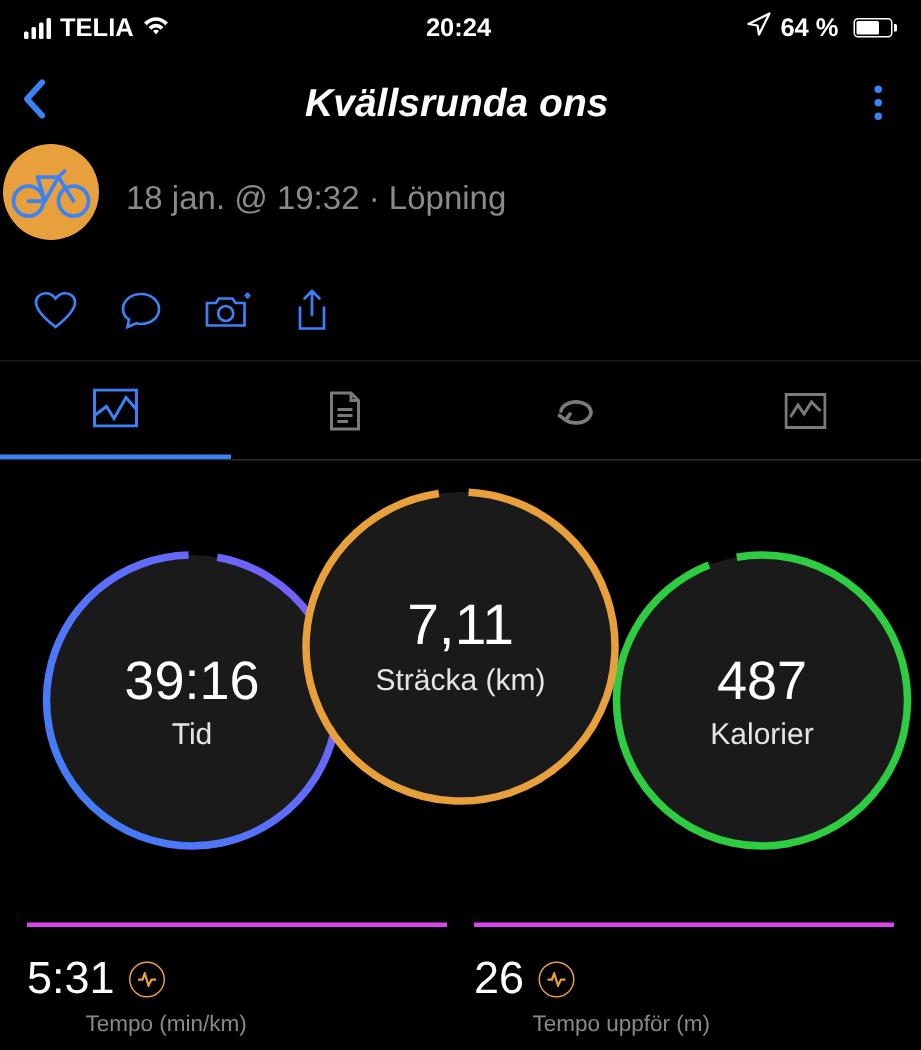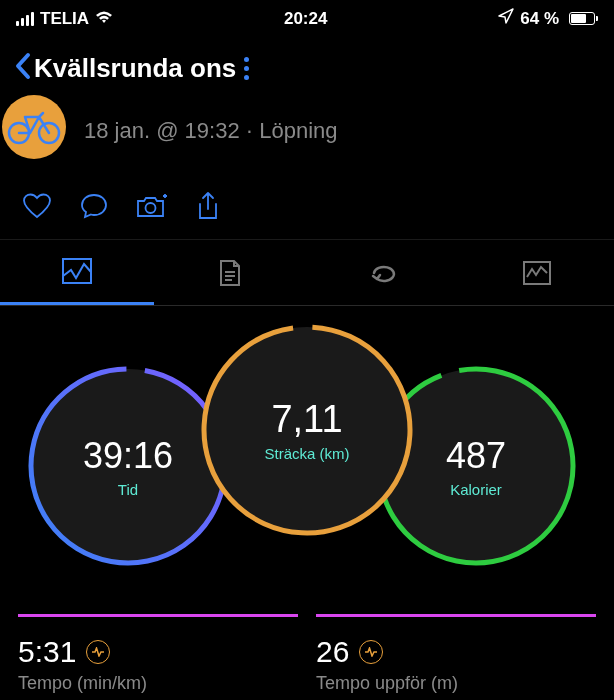--- a/index.html
+++ b/index.html
@@ -27,21 +27,23 @@
 .signal-bars span:nth-child(3){height:11px}
 .signal-bars span:nth-child(4){height:14px}
 .battery { display: inline-flex; align-items: center; }
 .battery-body { width: 26px; height: 13px; border: 1.5px solid #fff; border-radius: 3px; position: relative; margin-left:4px; }
 .battery-fill { position: absolute; left: 1px; top: 1px; bottom: 1px; width: 64%; background: #fff; border-radius: 1px; }
 .battery-tip { width: 2px; height: 5px; background: #fff; border-radius: 0 1px 1px 0; margin-left: 1px; }
 
 .nav-bar {
   display: flex;
   align-items: center;
+  justify-content: space-between;
   padding: 18px 18px 18px 14px;
+  font-style: italic;
 }
 .nav-title { font-size: 26px; font-weight: 700; }
 .back-chevron { color: #3b82f6; }
 .more-dots { display: flex; flex-direction: column; gap: 4px; padding: 4px 8px; }
 .more-dots span { width: 5px; height: 5px; background: #3b82f6; border-radius: 50%; }
 
 .activity-header {
   display: flex;
   align-items: center;
   gap: 18px;
@@ -89,38 +91,38 @@
 .circle {
   position: absolute;
   border-radius: 50%;
   display: flex;
   flex-direction: column;
   align-items: center;
   justify-content: center;
 }
 .circle-content { position: relative; text-align: center; }
 .circle-value { font-size: 36px; font-weight: 400; color: #fff; }
-.circle-label { font-size: 15px; color: #5eead4; margin-top: 4px; }
+.circle-label { font-size: 20px; color: #e5e5e5; margin-top: 4px; }
 .circle.center .circle-value { font-size: 38px; }
 
 .ring { position: absolute; inset: 0; }
 
 .stats-row {
   display: flex;
   padding: 0 18px;
   gap: 18px;
 }
 .stat {
   flex: 1;
   border-top: 3px solid #d946ef;
   padding-top: 18px;
 }
 .stat-value-row { display: flex; align-items: center; gap: 10px; }
 .stat-value { font-size: 30px; color: #fff; }
-.stat-label { font-size: 18px; color: #8a8a8a; margin-top: 4px; }
+.stat-label { font-size: 15px; color: #8a8a8a; margin-top: 4px; margin-left: 39px; }
 .pulse-icon {
   width: 24px; height: 24px;
   border: 1.5px solid #e8a03c;
   border-radius: 50%;
   display: flex; align-items: center; justify-content: center;
 }
 </style>
 </head>
 <body>
 
@@ -244,21 +246,21 @@
         </defs>
         <circle cx="100" cy="100" r="97" fill="#1a1a1a"></circle>
         <circle cx="100" cy="100" r="97" fill="none" stroke="url(#g1)" stroke-width="5" stroke-dasharray="590 610" transform="rotate(-80 100 100)"></circle>
       </svg>
     <div class="circle-content">
       <div class="circle-value">39:16</div>
       <div class="circle-label">Tid</div>
     </div>
   </div>
 
-  <div class="circle" style="width:200px;height:200px;left:376px;top:52px">
+  <div class="circle" style="width:200px;height:200px;left:408px;top:52px">
     <svg class="ring" viewBox="0 0 200 200">
         <circle cx="100" cy="100" r="97" fill="#1a1a1a"></circle>
         <circle cx="100" cy="100" r="97" fill="none" stroke="#2ecc40" stroke-width="5" stroke-dasharray="590 610" transform="rotate(-100 100 100)"></circle>
       </svg>
     <div class="circle-content">
       <div class="circle-value">487</div>
       <div class="circle-label">Kalorier</div>
     </div>
   </div>
 

